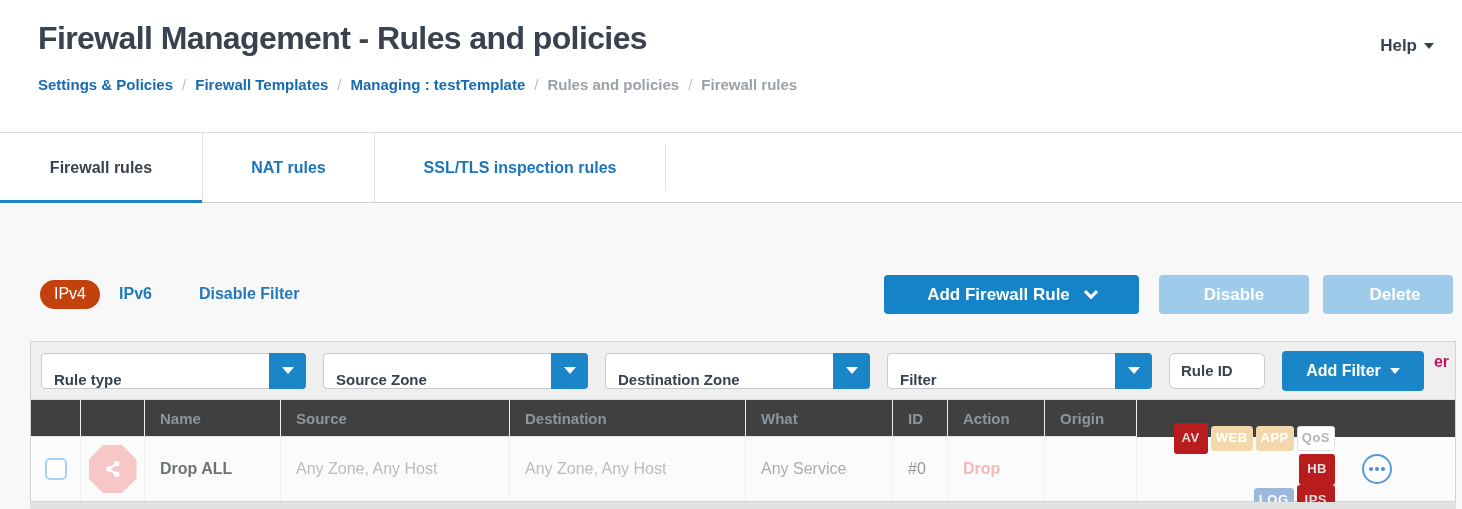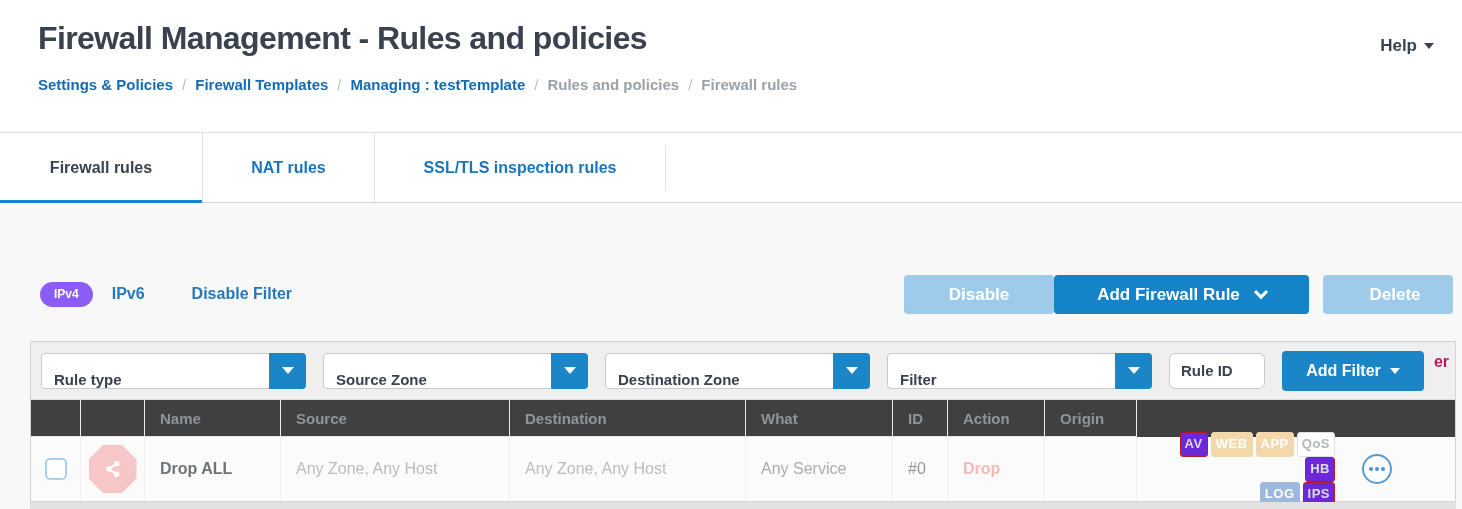--- a/index.html
+++ b/index.html
@@ -39,21 +39,21 @@
   .tab-endsep { width:1px; margin:12px 0; }
   .tab.active { color:#39424e; }
   .tab.active::after { content:""; position:absolute; left:0; right:0; bottom:-1px; height:3px; background:#1a83c8; }
 
   
   .content-bg { position:absolute; top:203px; left:0; width:1462px; height:306px; background:#f8f8f8; }
 
   
   .view-toolbar { position:absolute; left:40px; top:277px; height:34px; display:flex; align-items:center; }
   .pill {
-    background:#8b5cf6; color:#fff; font-size:12px; font-weight:700;
+    background:#c2410c; color:#fff; font-size:16px; font-weight:400;
     padding:5px 14px 6px; border-radius:17px; cursor:pointer;
   }
   .iplink { color:#2478bd; font-size:16px; font-weight:600; cursor:pointer; margin-left:19px; }
   .iplink.df { margin-left:47px; }
 
   .action-buttons { position:absolute; left:884px; top:275px; display:flex; align-items:center; }
   .btn { border:none; border-radius:4px; height:39px; color:#fff; font-family:"Liberation Sans",sans-serif; font-size:17px; font-weight:700; cursor:pointer; }
   .btn-primary { width:255px; background:#1583c8; display:flex; align-items:center; justify-content:center; gap:16px; }
   .chev { width:10px; height:10px; border-right:3px solid #fff; border-bottom:3px solid #fff; transform:rotate(45deg) translate(-2px,-2px); display:inline-block; }
   .btn-disable { width:150px; background:#9ecbe9; margin-left:20px; }
@@ -125,21 +125,21 @@
   .cell-muted { color:#b9bcbe; }
   .cell-what { color:#a9adb0; }
   .cell-id { color:#94979a; }
   .cell-action { color:#f5b8b8; font-weight:700; }
 
   .badge-wrap { width:178px; text-align:right; line-height:22px; }
   .badge {
     display:inline-block; font-size:13px; font-weight:700; padding:0px 4px 1px;
     border-radius:3px; margin-left:3px; letter-spacing:0.5px;
   }
-  .b-off  { background:#6d28d9; border:1px solid #b91c1c; color:#dcdfe1;text-align:right; }
+  .b-off  { background:#b91c1c; border:4px solid #b91c1c; color:#dcdfe1;text-align:right; }
   .b-dim  { background:#fff; border:1px solid #dfe2e4; color:#b2b6b9; }
   .b-amber{ background:#f3d8ab; border:1px solid #f3d8ab; color:#fff; }
   .b-blue { background:#9cb8dc; border:1px solid #9cb8dc; color:#fff; }
 
   .more-btn {
     width:30px; height:30px; border-radius:50%; border:2px solid #579bd6; background:#fdfdfd;
     margin-left:27px; display:flex; align-items:center; justify-content:center; gap:2px; cursor:pointer;
   }
   .dot { width:4px; height:4px; border-radius:50%; background:#4a90d9; }
 </style>
@@ -180,25 +180,25 @@
 
 <div class="content-bg"></div>
 
 <div class="view-toolbar">
   <div class="pill">IPv4</div>
   <div class="iplink">IPv6</div>
   <div class="iplink df">Disable Filter</div>
 </div>
 
 <div class="action-buttons">
-  <button class="btn btn-disable">Disable</button>
   <button class="btn btn-primary">
     <span>Add Firewall Rule</span>
     <span class="chev"></span>
   </button>
+  <button class="btn btn-disable">Disable</button>
   <button class="btn btn-delete">Delete</button>
 </div>
 
 <div class="panel">
 
   <div class="filter-bar">
     <div class="dropdown">
       <span>Rule type</span>
       <span class="dd-btn">
           <span class="tri-w"></span>

